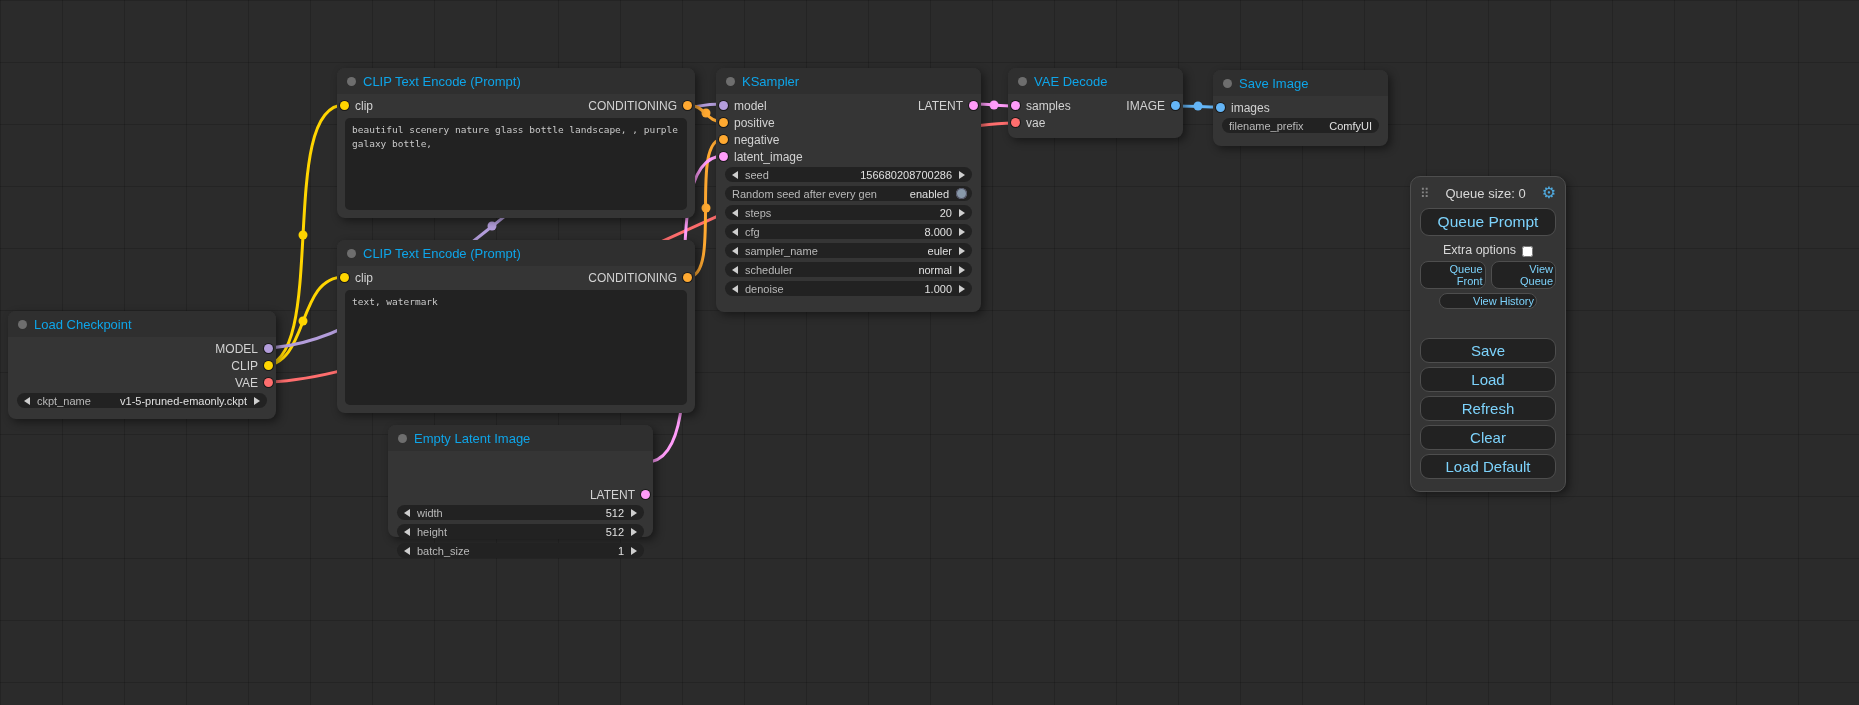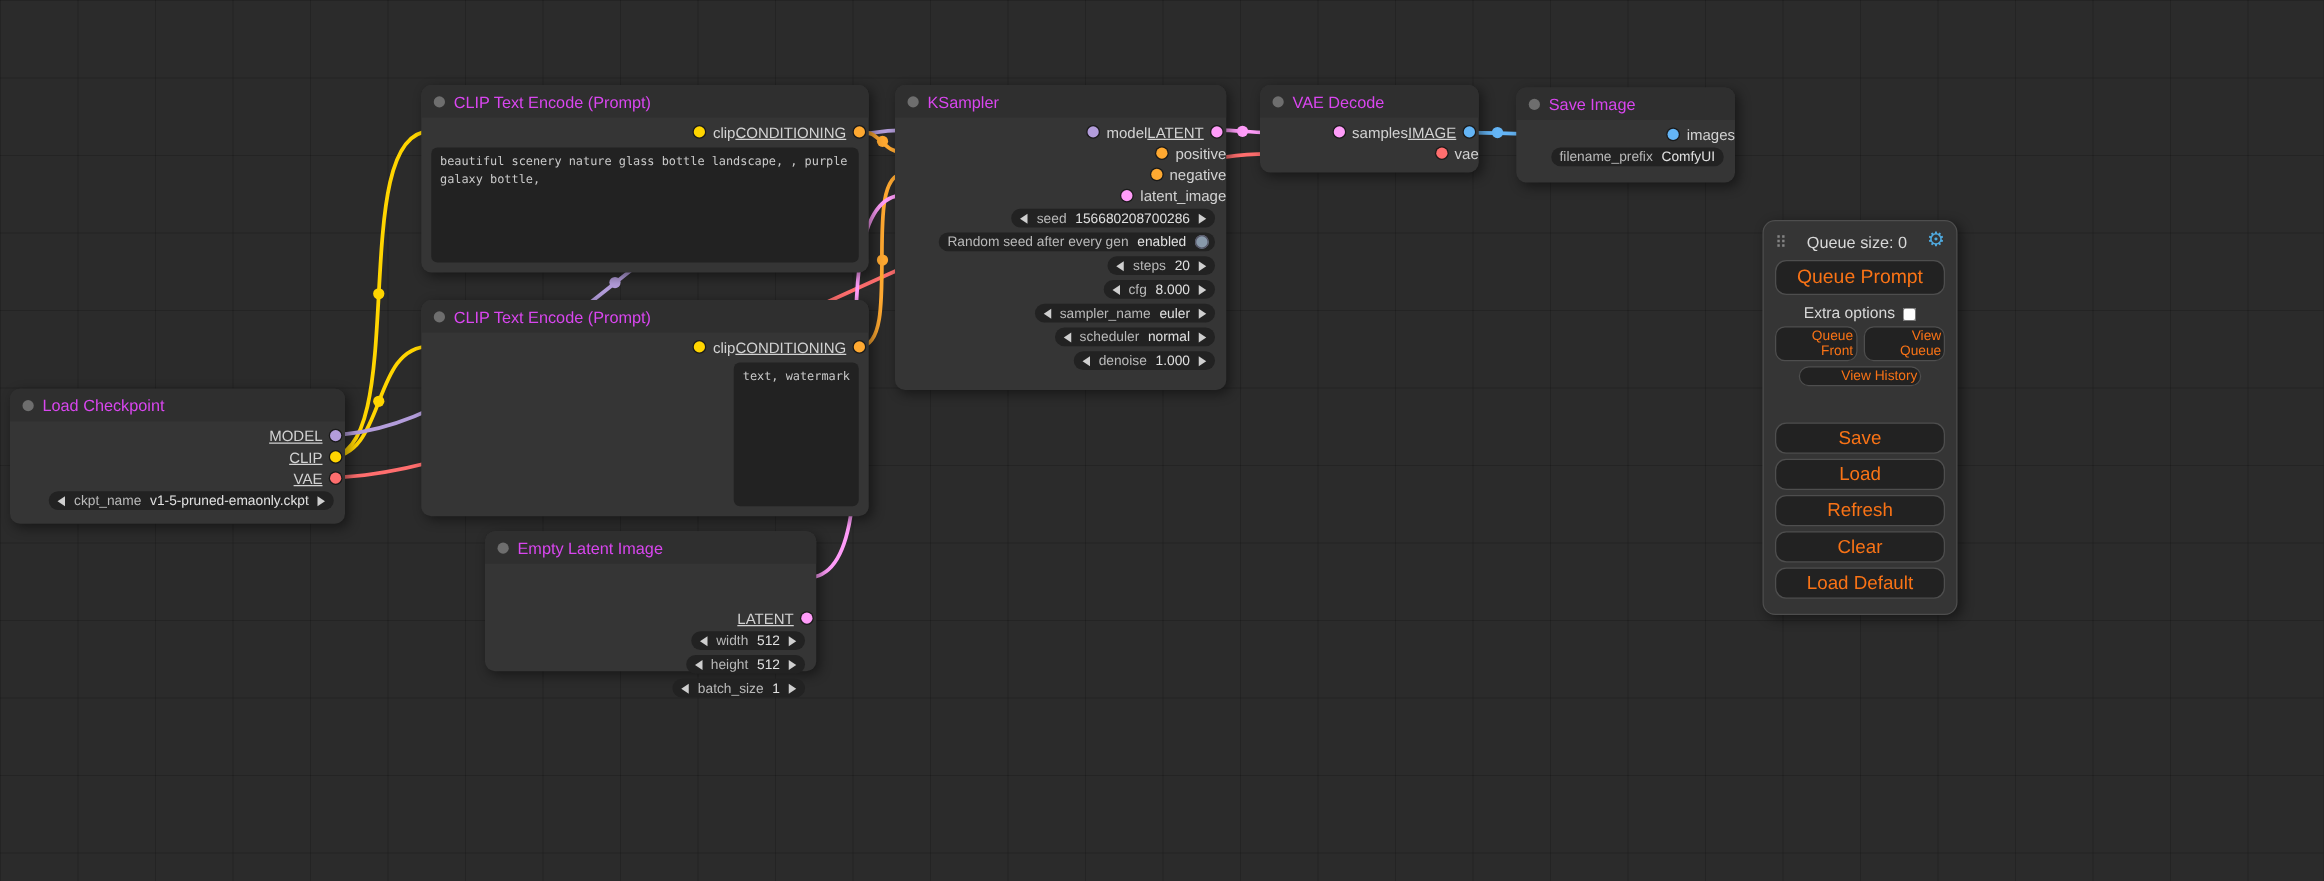--- a/index.html
+++ b/index.html
@@ -35,27 +35,27 @@
   .node {
     position: absolute; z-index: 2; background: #353535; border-radius: 8px;
     box-shadow: 3px 3px 9px rgba(0,0,0,0.45);
     display: flex; flex-direction: column;
   }
   .ntitle {
     height: 26px; flex: none; display: flex; align-items: center; gap: 7px;
     padding: 0 10px; background: #2f2f2f; border-radius: 8px 8px 0 0;
   }
   .tdot { width: 9px; height: 9px; border-radius: 50%; background: #6e6e6e; flex: none; }
-  .ttext { font-size: 13px; color: #d946ef; white-space: nowrap; }
-  .nbody { flex: 1; display: flex; flex-direction: column; padding: 3px 0 6px; min-height: 0; align-items: flex-end; }
+  .ttext { font-size: 13px; color: #0ea5e9; white-space: nowrap; }
+  .nbody { flex: 1; display: flex; flex-direction: column; padding: 3px 0 6px; min-height: 0; }
 
   .iorow { display: flex; justify-content: space-between; align-items: center; height: 17px; flex: none; }
   .slot { display: flex; align-items: center; gap: 6px; font-size: 12px; color: #d2d2d2; white-space: nowrap; }
   .slot.in  { padding-left: 3px; }
-  .slot.out { margin-left: auto; padding-right: 3px; text-decoration: underline; }
+  .slot.out { margin-left: auto; padding-right: 3px; }
   .port { width: 9px; height: 9px; border-radius: 50%; flex: none; box-shadow: 0 0 0 1px #1a1a1a; cursor: crosshair; }
   .p-model  { background: var(--c-model,  #B39DDB); }
   .p-clip   { background: var(--c-clip,   #FFD500); }
   .p-vae    { background: var(--c-vae,    #FF6E6E); }
   .p-cond   { background: var(--c-conditioning, #FFA931); }
   .p-latent { background: var(--c-latent, #FF9CF9); }
   .p-image  { background: var(--c-image,  #64B5F6); }
 
   .widget {
     height: 15px; flex: none; margin: 2px 9px; background: #222; border-radius: 8px;
@@ -78,21 +78,21 @@
     position: absolute; z-index: 3; left: 1410px; top: 176px; width: 156px;
     background: #353535; border: 1px solid #4e4e4e; border-radius: 10px;
     padding: 6px 9px 10px; box-shadow: 3px 3px 9px rgba(0,0,0,0.45);
     display: flex; flex-direction: column;
   }
   .menu-header { display: flex; align-items: center; margin: 2px 0 5px; color: #d8d8d8; font-size: 13px; }
   .drag-handle { color: #848484; font-size: 13px; cursor: grab; line-height: 1; }
   .queue-size { flex: 1; text-align: center; }
   .gear { color: var(--c-gear, #4FAADF); font-size: 16px; cursor: pointer; line-height: 1; }
   .btn {
-    display: block; width: 100%; background: #222; border: 1px solid #4e4e4e; color: #f97316;
+    display: block; width: 100%; background: #222; border: 1px solid #4e4e4e; color: #7dd3fc;
     border-radius: 9px; font-family: inherit; font-size: 15px; padding: 3px 0; margin: 2px 0;
     cursor: pointer; text-align: center;
   }
   .btn.big { font-size: 15.5px; padding: 4px 0; }
   .extra { display: flex; align-items: flex-end; justify-content: center; gap: 6px; font-size: 12.5px; color: #d8d8d8; margin: 5px 0 3px; }
   .extra input { width: 11px; height: 11px; cursor: pointer; }
   .small-btns { display: flex; gap: 5px; margin: 1px 0; }
   .btn.small { font-size: 11px; padding: 1px 2px; margin: 0; border-radius: 8px; flex: 1; text-align: right; }
   .btn.history { width: 72%; margin: 3px auto 16px; }
   .gap { height: 11px; flex: none; }

